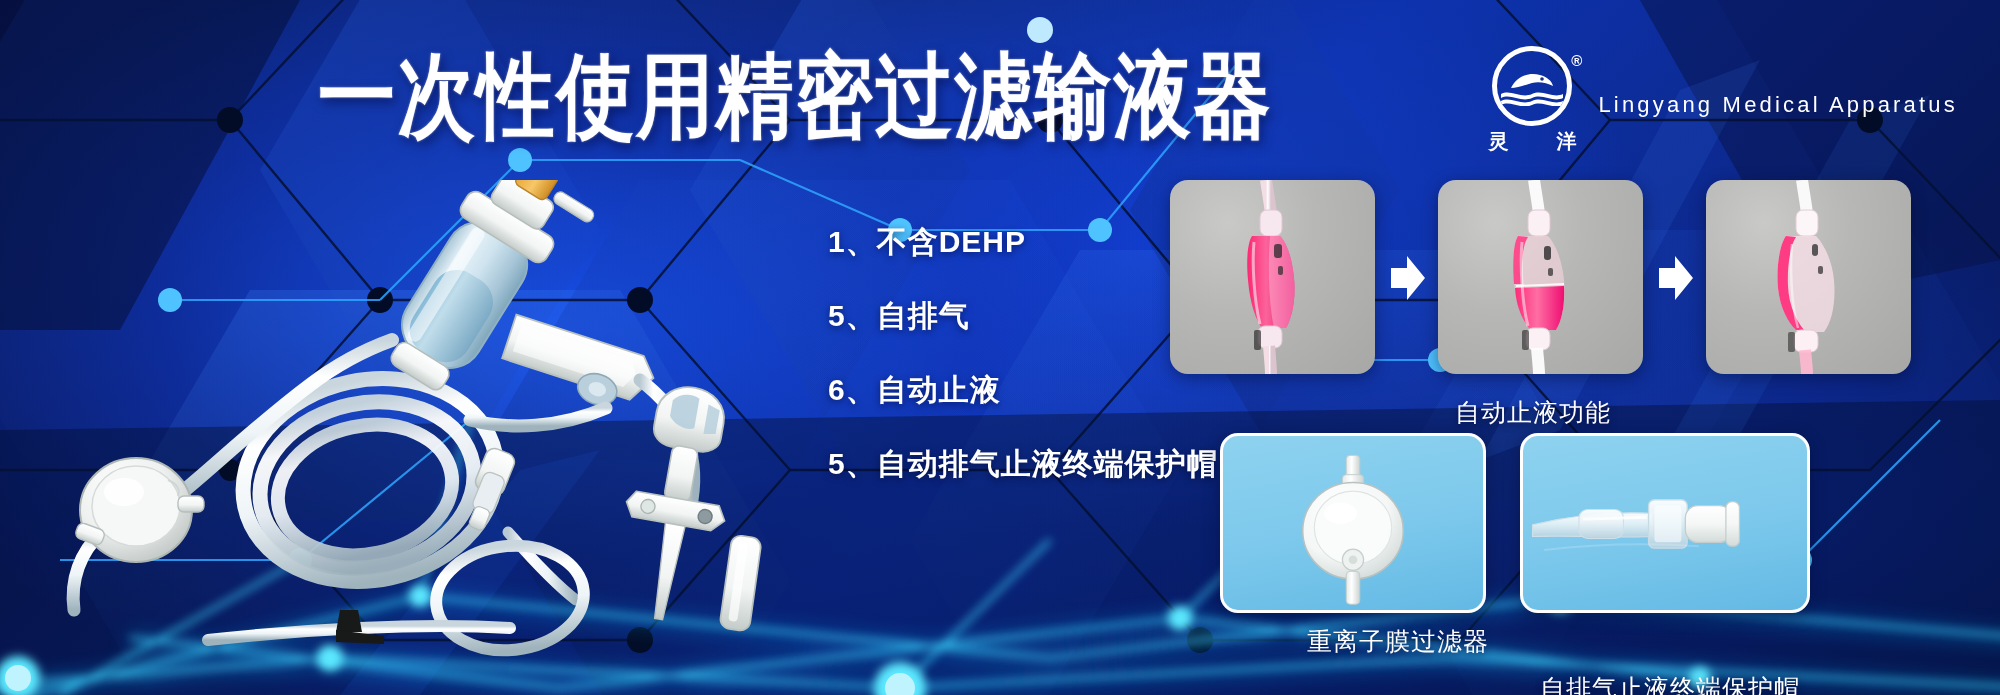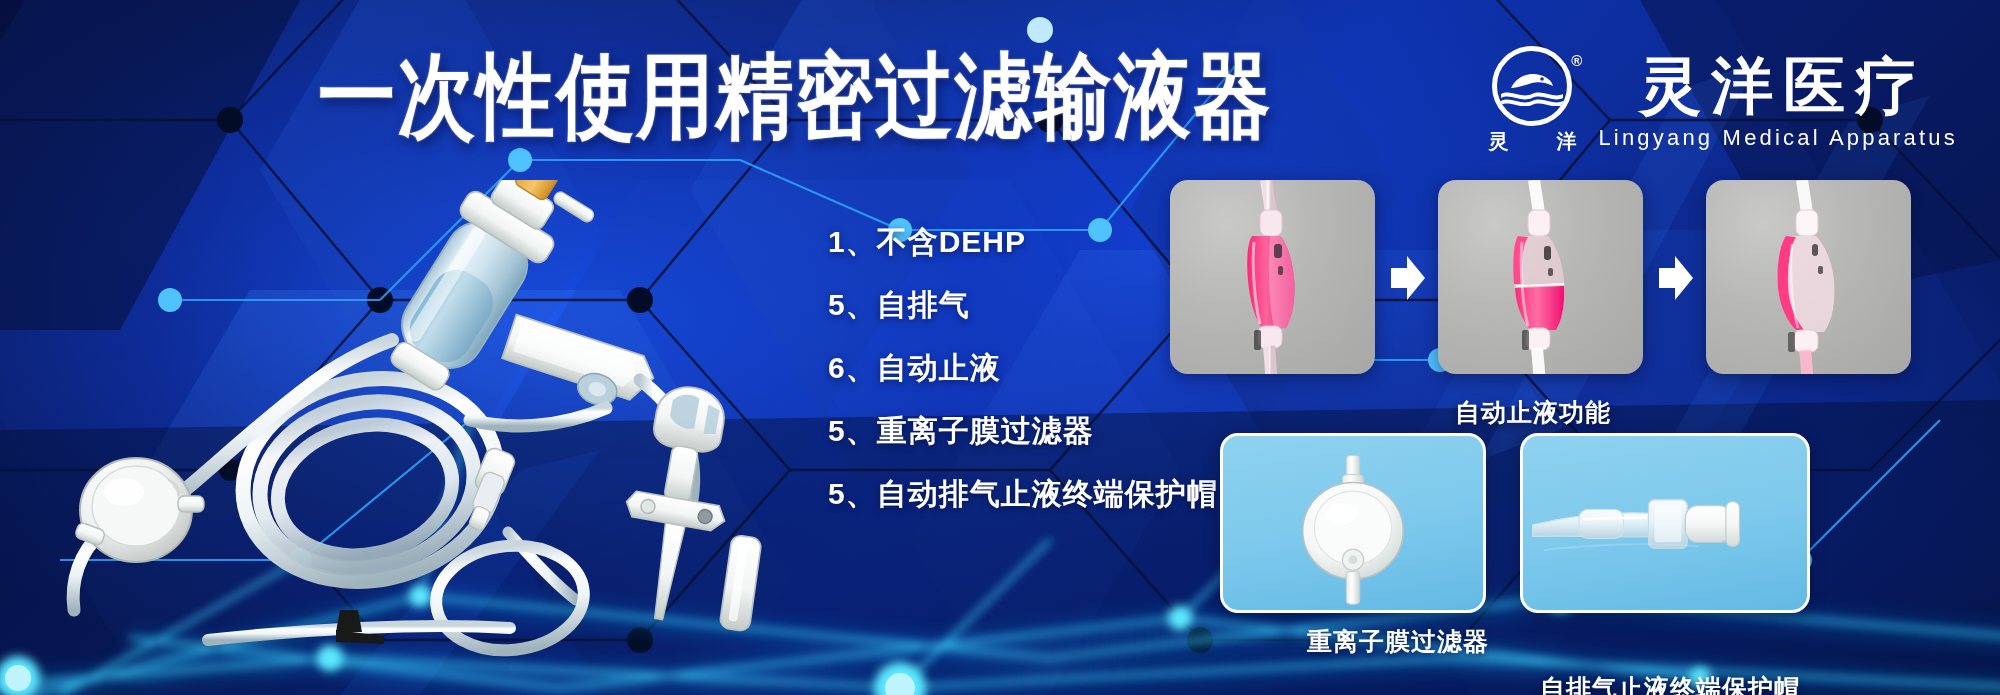--- a/index.html
+++ b/index.html
@@ -69,21 +69,21 @@
     font-size:62px; font-weight:bold; color:#fff; letter-spacing:10px;
     line-height:1.05; text-indent:10px;
   }
   .brandtext .en {
     font-size:22px; color:#fff; letter-spacing:3.2px; margin-top:6px; white-space:nowrap;
   }
 
   
   #features {
     position:absolute; left:828px; top:222px;
-    display:flex; flex-direction:column; gap:22px;
+    display:flex; flex-direction:column; gap:33px;
   }
   .feat {
     font-size:30px; font-weight:bold; color:#fff; white-space:nowrap;
     letter-spacing:1px;
     text-shadow:0 2px 7px rgba(0,8,50,.6);
   }
 
   
   .panel {
     position:absolute; border-radius:18px; overflow:hidden;
@@ -99,21 +99,21 @@
   }
   
   .chamber { position:absolute; left:0; top:0; width:100%; height:100%; }
   .chamber svg { width:100%; height:100%; display:block; }
 
   .arrow { position:absolute; width:40px; height:52px; }
   .arrow svg { width:100%; height:100%; display:block; }
 
   
   .cap {
-    position:absolute; font-size:25px; font-weight:bold; color:#fff;
+    position:absolute; font-size:25px; font-weight:normal; color:#fff;
     white-space:nowrap; letter-spacing:1px;
     text-shadow:0 2px 7px rgba(0,8,50,.65);
   }
 
   
   #product { position:absolute; left:40px; top:180px; width:780px; height:500px; }
   #product svg { width:100%; height:100%; display:block; }
 </style>
 </head>
 <body>
@@ -392,30 +392,28 @@
           <path d="M0,11 C10,6 20,16 31,11 C42,6 52,16 62,11 L62,15 C52,20 42,10 31,15 C20,20 10,10 0,15 Z" fill="#fff"></path>
         </svg>
       </div>
       <div class="reg">®</div>
       <div class="sub">
         <span>灵</span>
         <span>洋</span>
       </div>
     </div>
     <div class="brandtext">
-      <div class="cn">灵洋医疗</div>
       <div class="en">Lingyang Medical Apparatus</div>
     </div>
   </div>
 
   <div id="features">
     <div class="feat">1、不含DEHP</div>
     <div class="feat">5、自排气</div>
     <div class="feat">6、自动止液</div>
-    <div class="feat">5、重离子膜过滤器</div>
     <div class="feat">5、自动排气止液终端保护帽</div>
   </div>
 
   <div class="panel gray-bg" style="left:1170px; top:180px; width:205px; height:194px;">
     <div class="chamber">
       <svg viewBox="0 0 205 194" preserveAspectRatio="none">
         <defs>
           <linearGradient id="pinkFull" x1="0" y1="0" x2="1" y2="0">
             <stop offset="0" stop-color="#ff1f6e"></stop>
             <stop offset=".4" stop-color="#ff5f9a"></stop>

